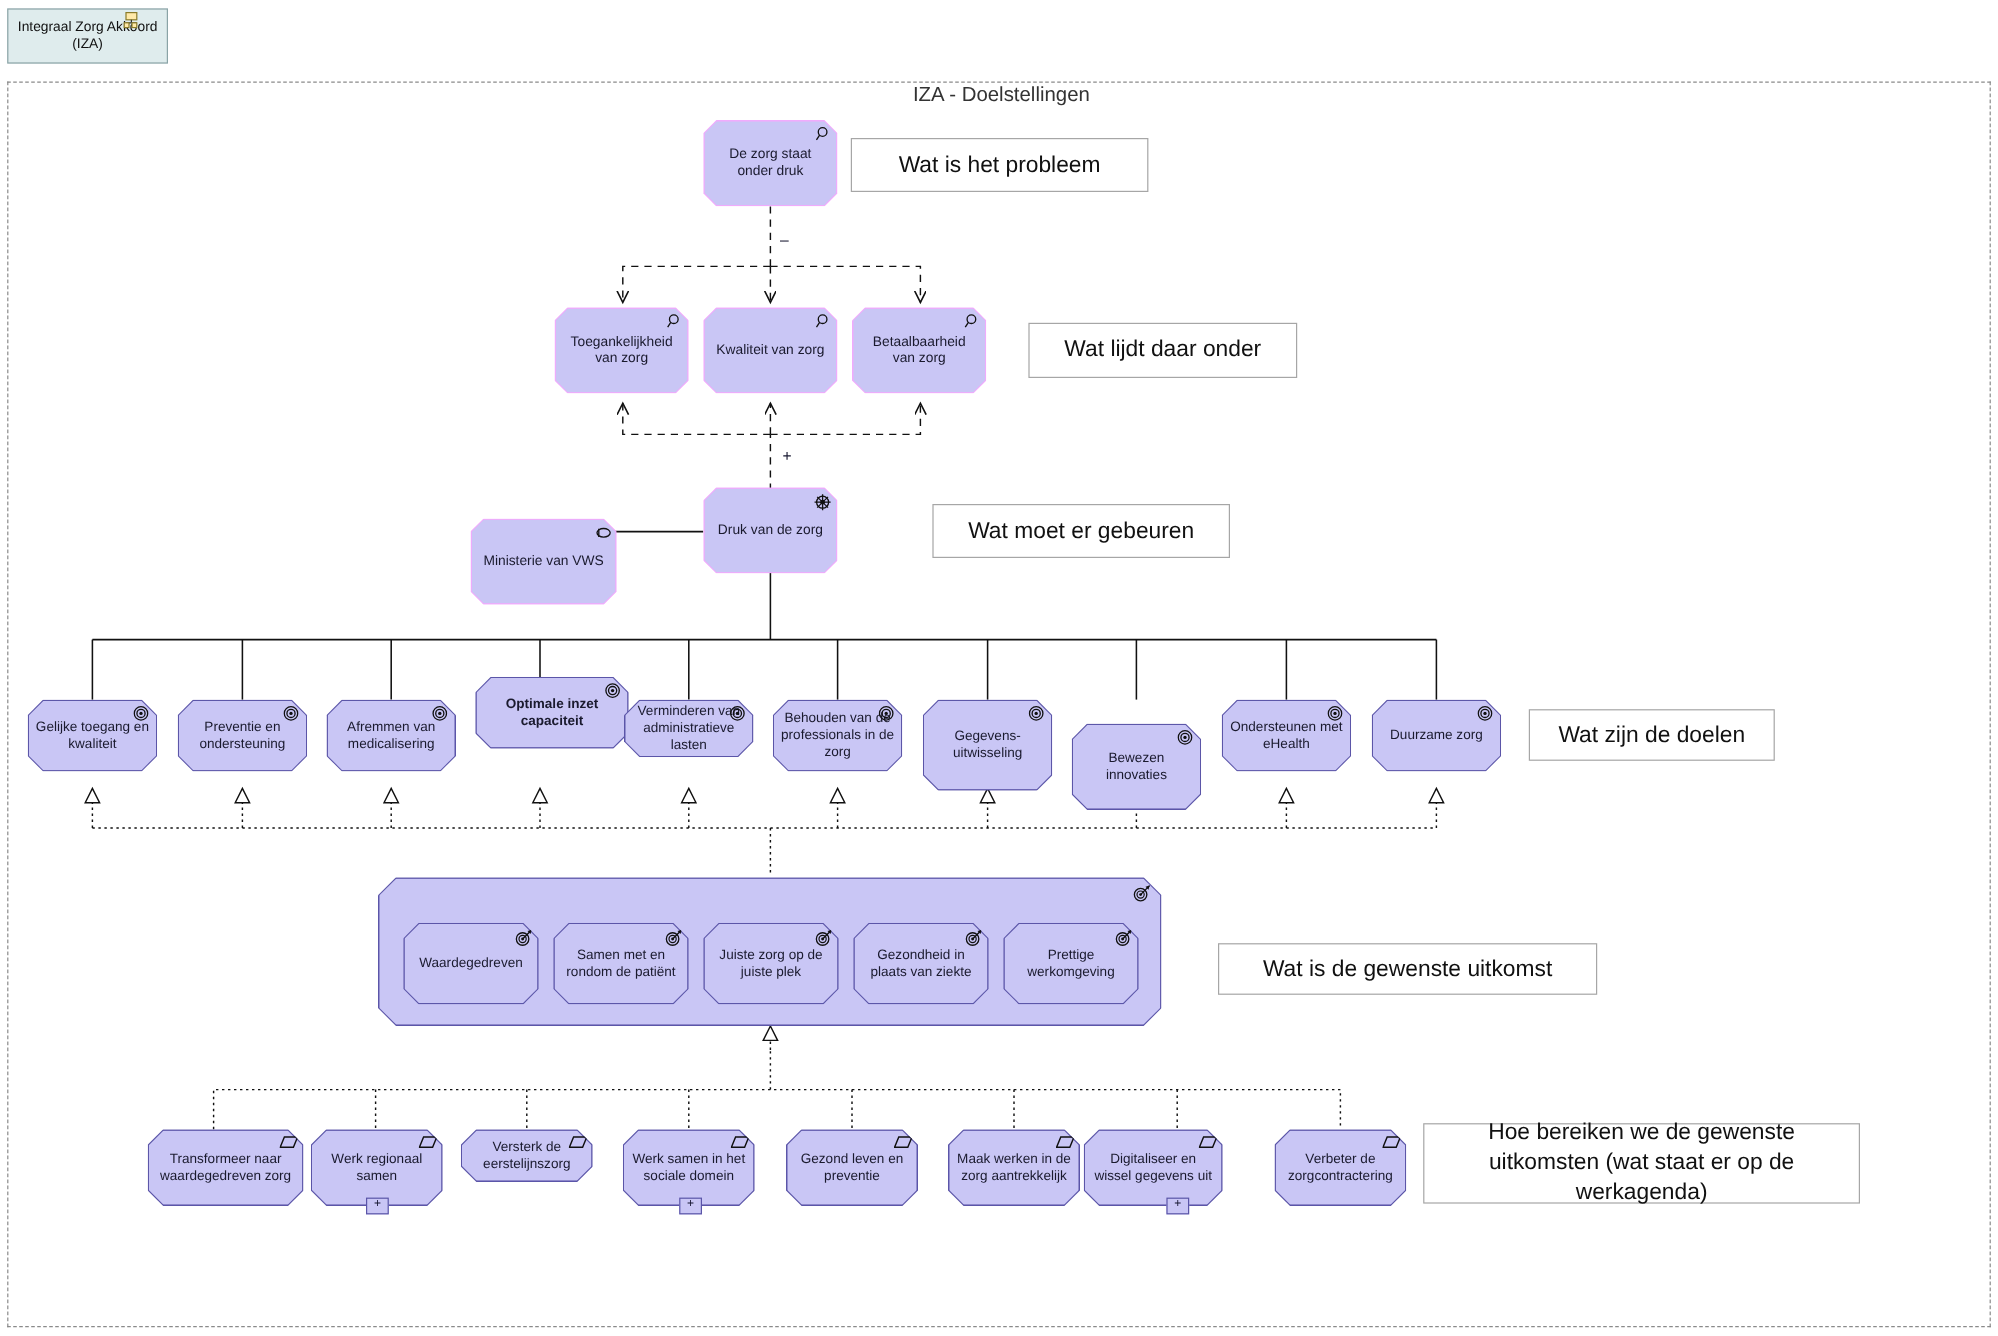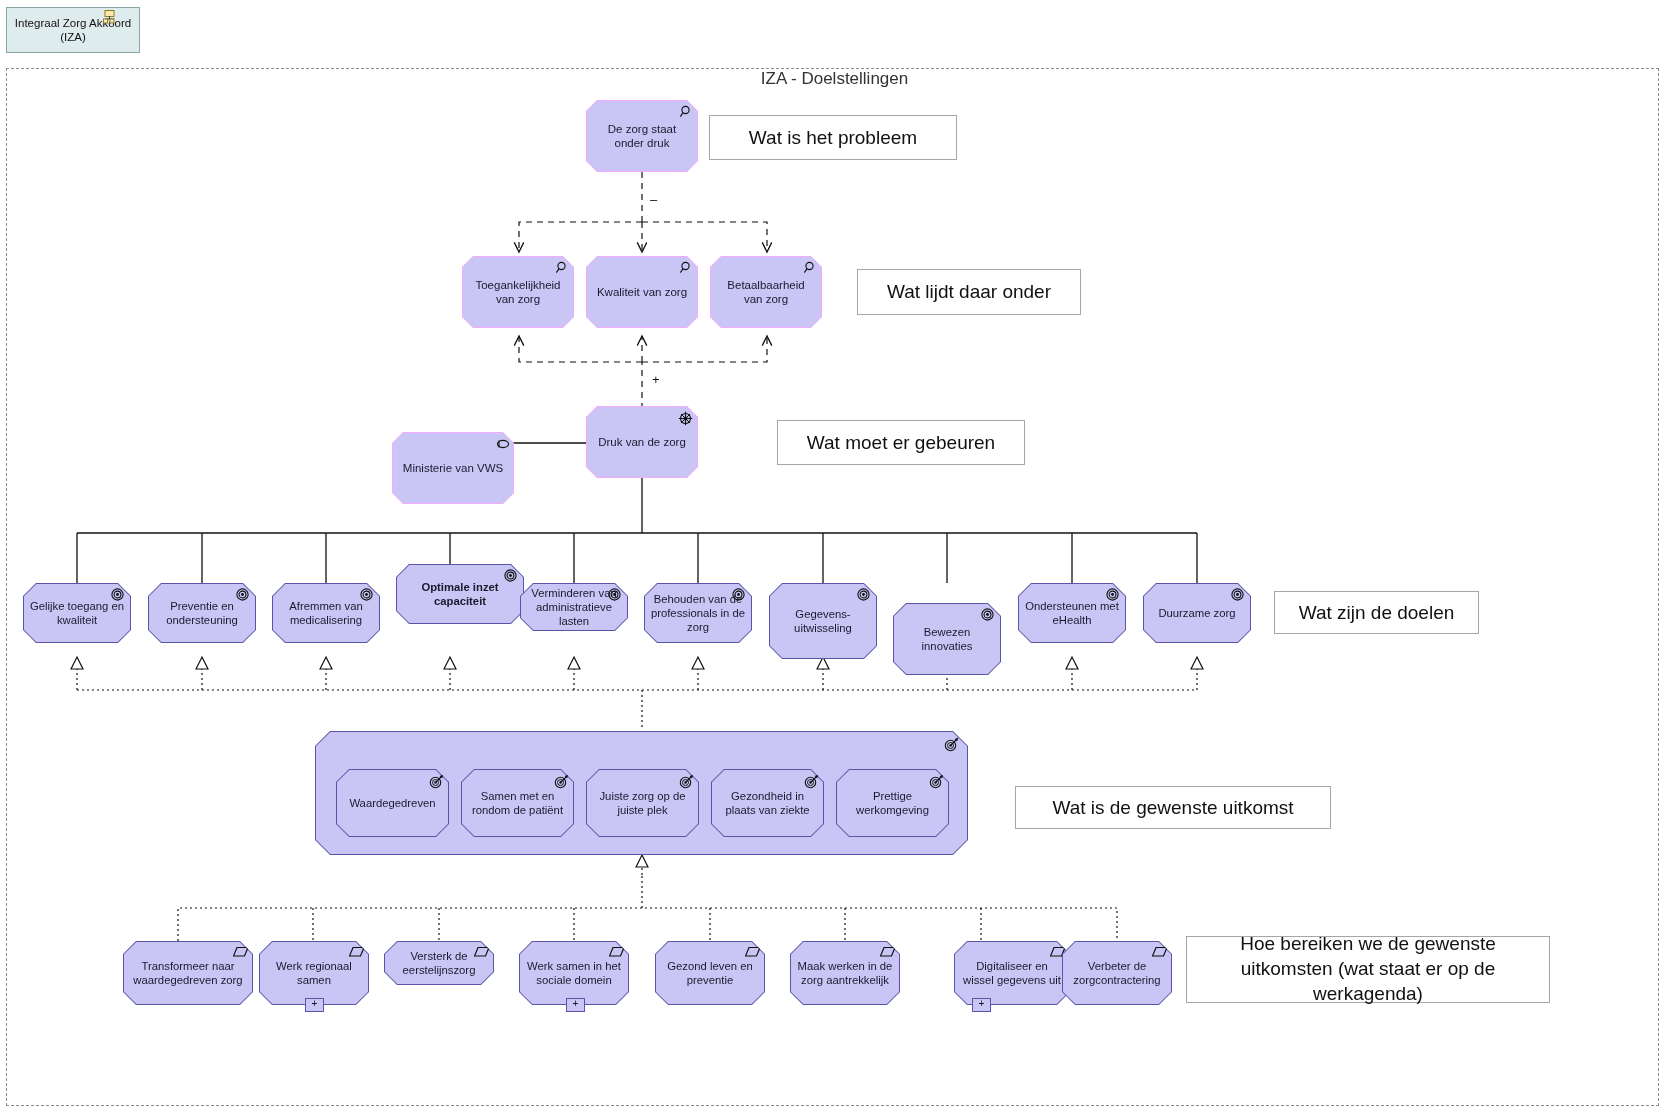--- a/index.html
+++ b/index.html
@@ -482,21 +482,21 @@
 <div class="cut" style="left:790px;top:941px;width:110px;height:64px;">
   <div class="inner">
       <span>Maak werken in de zorg aantrekkelijk</span>
     </div>
   <span class="ico">
       <svg width="16" height="12" viewBox="0 0 16 12">
         <path d="M4,1.5 L15,1.5 L11.5,10 L0.5,10 Z" fill="none" stroke="#111" stroke-width="1.2"></path>
       </svg>
     </span>
 </div>
-<div class="cut" style="left:954px;top:941px;width:116px;height:64px;">
+<div class="cut" style="left:903px;top:941px;width:116px;height:64px;">
   <div class="inner">
       <span>Digitaliseer en wissel gegevens uit</span>
     </div>
   <span class="ico">
       <svg width="16" height="12" viewBox="0 0 16 12">
         <path d="M4,1.5 L15,1.5 L11.5,10 L0.5,10 Z" fill="none" stroke="#111" stroke-width="1.2"></path>
       </svg>
     </span>
 </div>
 <div class="plusbox" style="left:972px;top:998px;">+</div>

